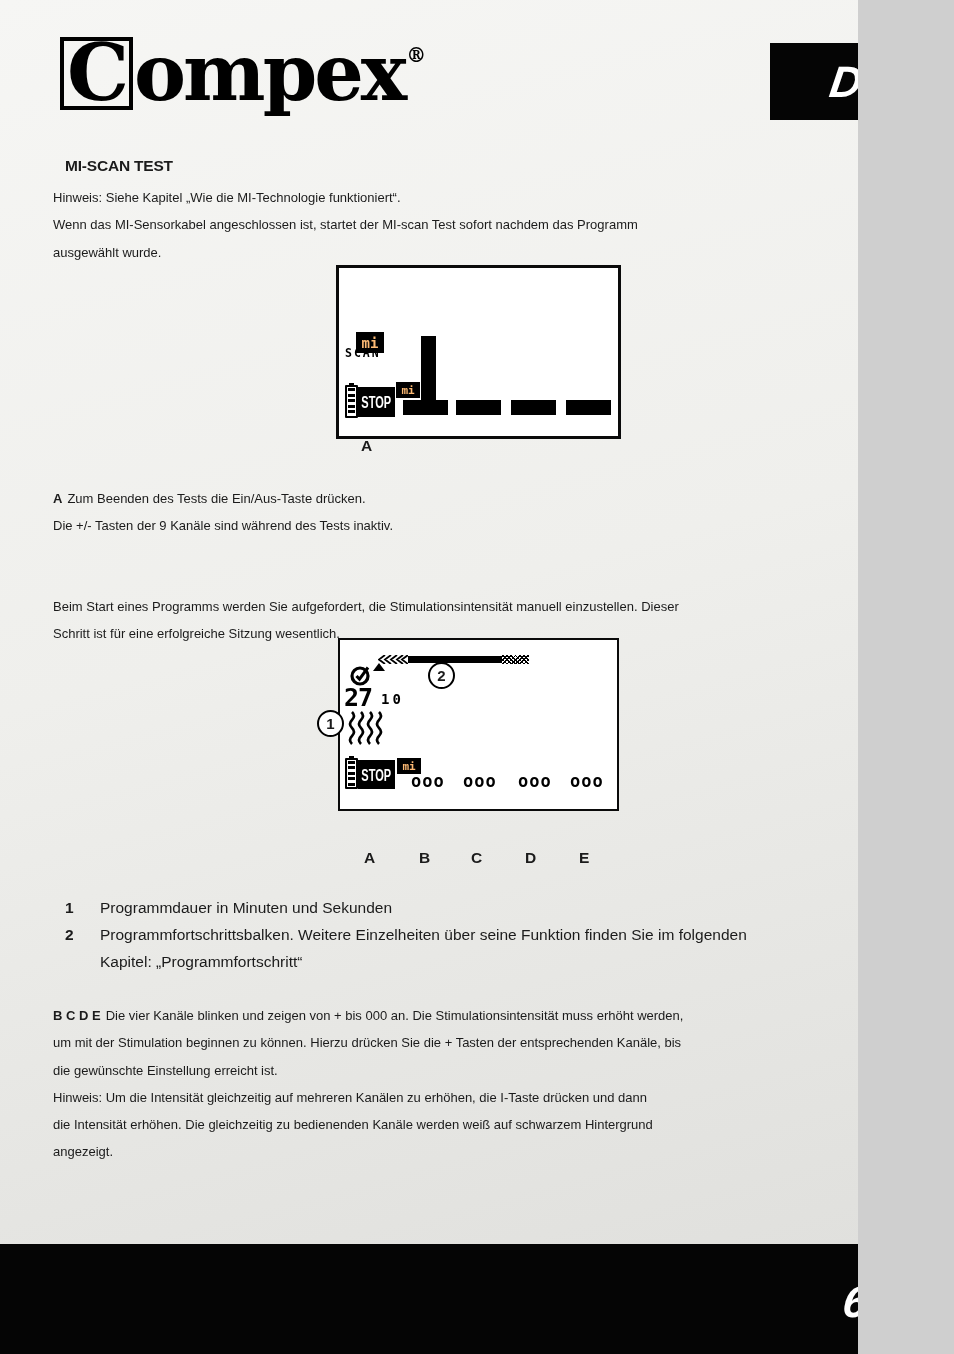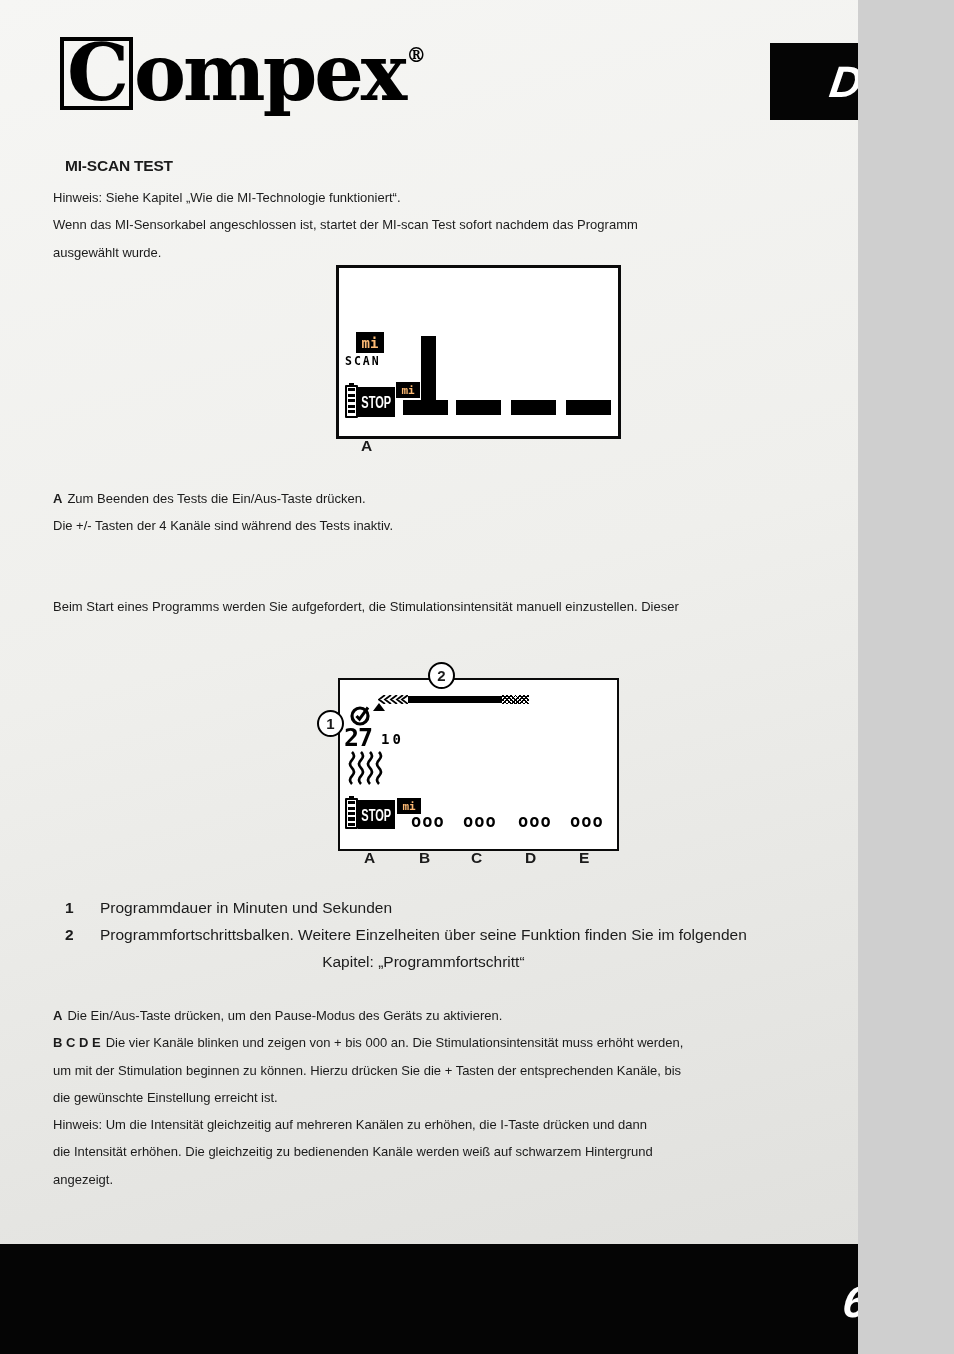--- a/index.html
+++ b/index.html
@@ -18,21 +18,21 @@
   .de-badge span{color:#fff;font-weight:700;font-size:44px;font-style:italic;
                  transform:skewX(-8deg);letter-spacing:1px;}
   
   .h{position:absolute;left:65px;font-weight:700;font-size:15.5px;letter-spacing:-.2px;}
   .tblock{position:absolute;left:53px;font-size:13px;}
   .tline{line-height:27.3px;white-space:nowrap;}
   .bp{font-weight:700;margin-right:5px;}
   
   .lcd{position:absolute;background:#fff;}
   .lcd1{left:336px;top:265px;width:279px;height:168px;border:3px solid #0a0a0a;}
-  .lcd2{left:338px;top:678px;width:277px;height:169px;border:2px solid #0a0a0a;}
+  .lcd2{left:338px;top:638px;width:277px;height:169px;border:2px solid #0a0a0a;}
   .lcd *{position:absolute;}
   .badge{background:#000;color:#fdba74;display:flex;align-items:center;justify-content:center;
          font-family:"DejaVu Sans Mono",monospace;font-weight:700;}
   .stopbox{background:#000;color:#fff;display:flex;align-items:center;justify-content:center;}
   .stopbox span{font-weight:700;font-size:12px;letter-spacing:0;transform:scale(.92,1.45);}
   .battery{border:2px solid #000;border-radius:1px;box-sizing:border-box;background:#fff;}
   .battery:before{content:"";position:absolute;top:-4px;left:2px;width:5px;height:4px;background:#000;}
   .battery:after{content:"";position:absolute;inset:1px;
        background:repeating-linear-gradient(180deg,#000 0 3px,transparent 3px 5.5px);}
   .blackbar{background:#000;}
@@ -41,21 +41,21 @@
        background-image:repeating-linear-gradient(45deg,#000 0 1.2px,transparent 1.2px 3px),
                         repeating-linear-gradient(-45deg,#000 0 1.2px,transparent 1.2px 3px);}
   .tri{width:0;height:0;border-left:6px solid transparent;border-right:6px solid transparent;
        border-bottom:8px solid #000;}
   .cap{position:absolute;font-weight:700;font-size:15.5px;}
   .callout{position:absolute;width:27px;height:27px;box-sizing:border-box;border:2px solid #000;
            border-radius:50%;background:#fff;z-index:5;display:flex;align-items:center;
            justify-content:center;font-weight:700;font-size:15px;}
   
   .legnum{position:absolute;left:65px;font-weight:700;font-size:15.5px;line-height:27.3px;}
-  .legtxt{position:absolute;left:100px;font-size:15.5px;text-align:center;}
+  .legtxt{position:absolute;left:100px;font-size:15.5px;}
   
   .footer{position:absolute;left:0;top:1244px;width:954px;height:110px;background:#050505;}
   .pagenum{position:absolute;right:62px;top:34px;color:#fff;font-weight:700;font-size:44px;
            font-style:italic;transform:skewX(-8deg);line-height:48px;}
 </style>
 </head>
 <body>
 
 <div class="page">
 
@@ -68,41 +68,42 @@
 
   <div class="h" style="top:157px">MI-SCAN TEST</div>
   <div class="tblock" style="top:184px">
     <div class="tline">Hinweis: Siehe Kapitel „Wie die MI-Technologie funktioniert“.</div>
     <div class="tline">Wenn das MI-Sensorkabel angeschlossen ist, startet der MI-scan Test sofort nachdem das Programm</div>
     <div class="tline">ausgewählt wurde.</div>
   </div>
 
   <div class="lcd lcd1">
     <div class="badge" style="left:17px;top:64px;width:28px;height:21px;font-size:14px">mi</div>
-    <div class="pixeltext" style="left:6px;top:86px;font-size:11.5px;letter-spacing:2px">SCAN</div>
+    <div class="pixeltext" style="left:6px;top:78px;font-size:11.5px;letter-spacing:2px">SCAN</div>
     <div class="battery" style="left:6px;top:117px;width:13px;height:33px"></div>
     <div class="stopbox" style="left:19px;top:119px;width:37px;height:30px">
       <span>STOP</span>
     </div>
     <div class="badge" style="left:57px;top:114px;width:24px;height:16px;font-size:11px">mi</div>
     <div class="blackbar" style="left:82px;top:68px;width:15px;height:66px"></div>
     <div class="blackbar" style="left:64px;top:132px;width:45px;height:15px"></div>
     <div class="blackbar" style="left:117px;top:132px;width:45px;height:15px"></div>
     <div class="blackbar" style="left:172px;top:132px;width:45px;height:15px"></div>
     <div class="blackbar" style="left:227px;top:132px;width:45px;height:15px"></div>
   </div>
   <div class="cap" style="left:361px;top:437px">A</div>
 
   <div class="tblock" style="top:485px">
     <div class="tline"><b class="bp">A</b><span>Zum Beenden des Tests die Ein/Aus-Taste drücken.</span></div>
-    <div class="tline">Die +/- Tasten der 4 Kanäle sind während des Tests inaktiv.</div>
+    <div class="tline">Die +/- Tasten der 9 Kanäle sind während des Tests inaktiv.</div>
   </div>
 
   <div class="tblock" style="top:593px">
     <div class="tline">Beim Start eines Programms werden Sie aufgefordert, die Stimulationsintensität manuell einzustellen. Dieser</div>
+    <div class="tline">Schritt ist für eine erfolgreiche Sitzung wesentlich.</div>
   </div>
 
   <div class="callout" style="left:428px;top:662px">2</div>
   <div class="callout" style="left:317px;top:710px">1</div>
 
   <div class="lcd lcd2">
     <svg style="left:10px;top:23px" width="22" height="23" viewBox="0 0 22 23">
       <circle cx="10" cy="13" r="8" fill="none" stroke="#000" stroke-width="3.2"></circle>
       <path d="M6.5 13 l3 3.2 L18 4.5" fill="none" stroke="#000" stroke-width="3"></path>
     </svg>
@@ -143,21 +144,20 @@
   <div class="legtxt" style="top:894px">
     <div class="tline">Programmdauer in Minuten und Sekunden</div>
   </div>
   <div class="legnum" style="top:921px">2</div>
   <div class="legtxt" style="top:921px">
     <div class="tline">Programmfortschrittsbalken. Weitere Einzelheiten über seine Funktion finden Sie im folgenden</div>
     <div class="tline">Kapitel: „Programmfortschritt“</div>
   </div>
 
   <div class="tblock" style="top:1002px">
-    <div class="tline"><b class="bp">A</b><span>Die Ein/Aus-Taste drücken, um den Pause-Modus des Geräts zu aktivieren.</span></div>
     <div class="tline"><b class="bp">B C D E</b><span>Die vier Kanäle blinken und zeigen von + bis 000 an. Die Stimulationsintensität muss erhöht werden,</span></div>
     <div class="tline">um mit der Stimulation beginnen zu können. Hierzu drücken Sie die + Tasten der entsprechenden Kanäle, bis</div>
     <div class="tline">die gewünschte Einstellung erreicht ist.</div>
     <div class="tline">Hinweis: Um die Intensität gleichzeitig auf mehreren Kanälen zu erhöhen, die I-Taste drücken und dann</div>
     <div class="tline">die Intensität erhöhen. Die gleichzeitig zu bedienenden Kanäle werden weiß auf schwarzem Hintergrund</div>
     <div class="tline">angezeigt.</div>
   </div>
 
   <div class="footer">
     <div class="pagenum">61</div>

